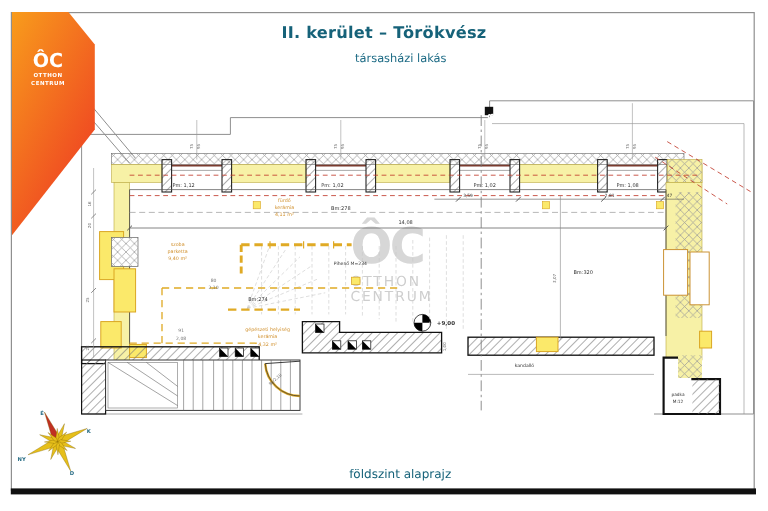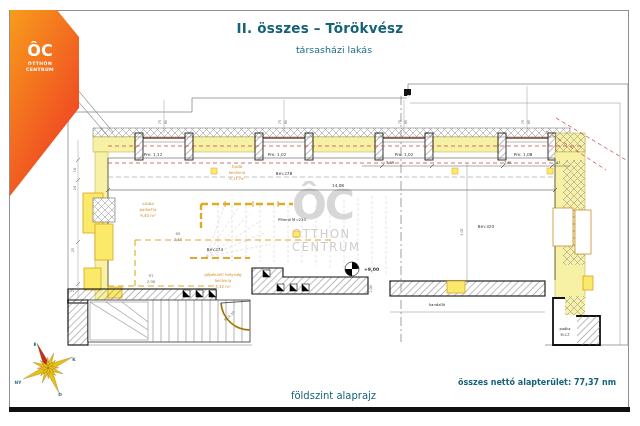--- a/index.html
+++ b/index.html
@@ -344,19 +344,18 @@
         <stop offset="0" stop-color="#f89c1c"></stop>
         <stop offset="1" stop-color="#ee3d23"></stop>
       </linearGradient>
     </defs>
     <polygon points="0,0 47,0 69,27 69,98 0,186" fill="url(#lg)"></polygon>
     <text x="30" y="46" font-size="16" font-weight="bold" fill="#fff" text-anchor="middle">ÔC</text>
     <text x="30" y="54.5" font-size="4.6" font-weight="bold" letter-spacing="0.4" fill="#fff" text-anchor="middle">OTTHON</text>
     <text x="30" y="60.5" font-size="4.6" font-weight="bold" letter-spacing="0.4" fill="#fff" text-anchor="middle">CENTRUM</text>
   </svg>
 
-  <div class="title">II. összes – Törökvész</div>
+  <div class="title">II. kerület – Törökvész</div>
   <div class="subtitle">társasházi lakás</div>
   <div class="caption">földszint alaprajz</div>
   <div class="areas">
-    <div>összes nettó alapterület: 77,37 nm</div>
   </div>
 </div>
 
 </body></html>

